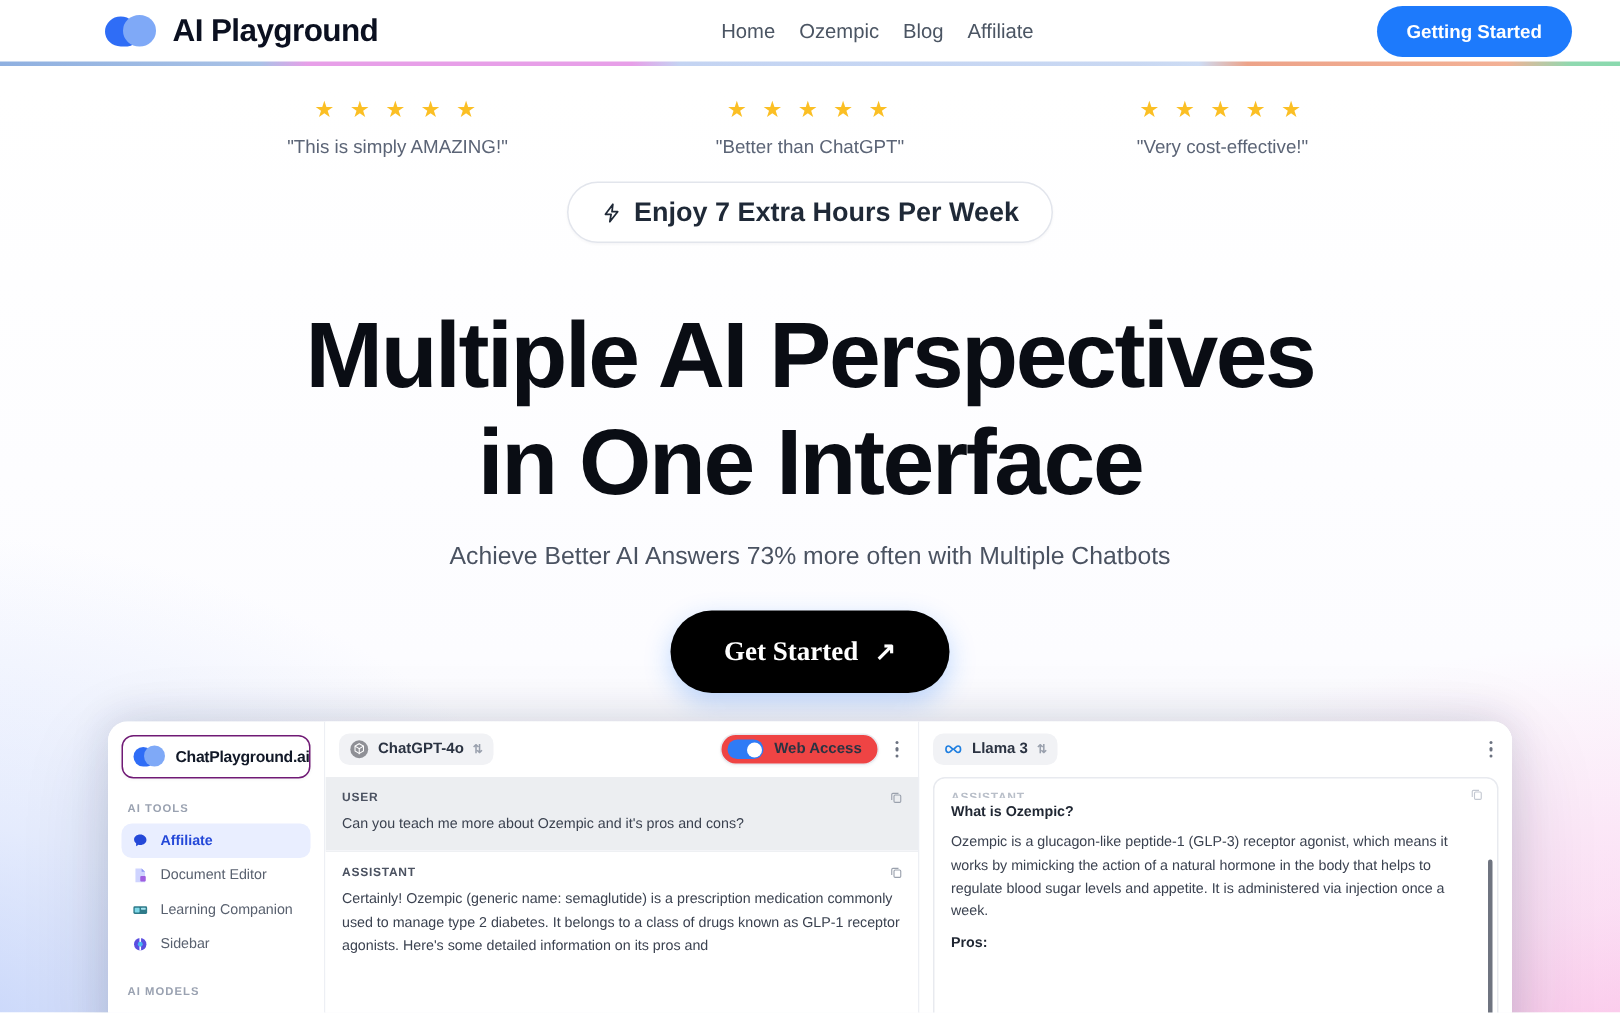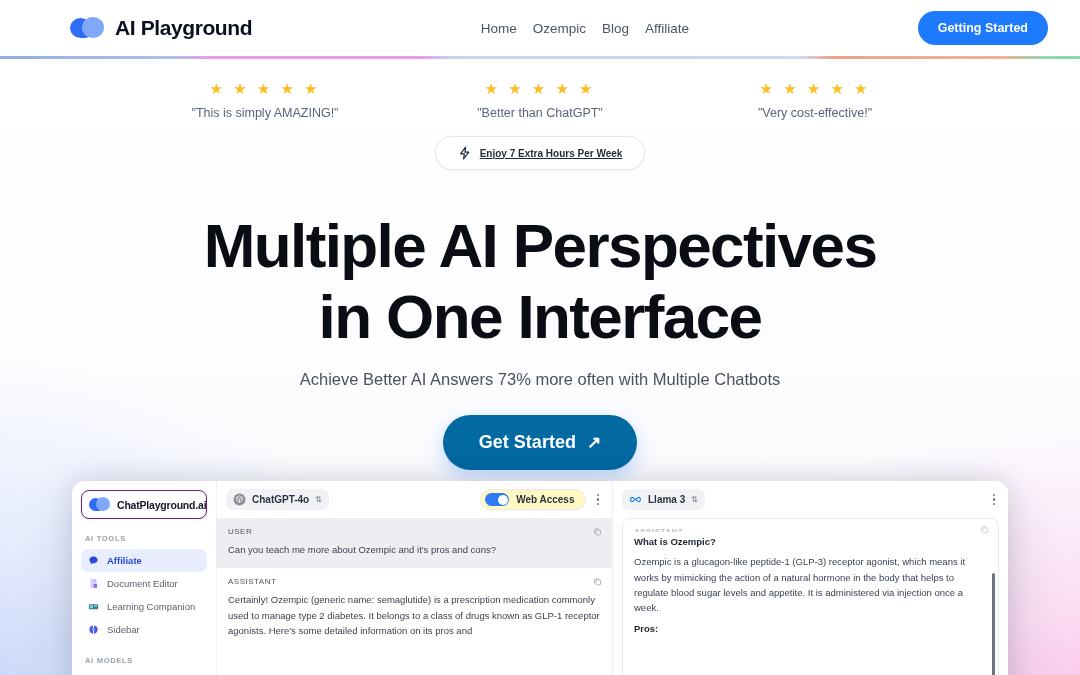--- a/index.html
+++ b/index.html
@@ -19,21 +19,21 @@
       radial-gradient(760px 560px at -6% 108%, rgba(150,178,245,0.60) 0%, rgba(176,198,248,0.30) 32%, rgba(255,255,255,0) 66%),
       radial-gradient(620px 420px at 50% 120%, rgba(205,195,250,0.25) 0%, rgba(255,255,255,0) 70%),
       linear-gradient(180deg, #ffffff 0%, #fdfdff 42%, #fafaff 100%);
     z-index: 0;
   }
 
   
   .site-header {
     position: relative;
     z-index: 5;
-    height: 56px;
+    height: 41px;
     background: #fff;
     display: flex;
     align-items: center;
     padding: 0 32px 0 70px;
   }
   .brand { display: flex; align-items: center; gap: 9px; }
   .brand-mark { position: relative; width: 36px; height: 24px; }
   .brand-mark .bub-dark {
     position: absolute; left: 0; top: 2px; width: 21px; height: 20px;
     background: #2f6df6; border-radius: 50% 50% 6px 50%;
@@ -94,26 +94,25 @@
     color: #5b6476;
   }
 
   .badge-row { display: flex; justify-content: center; margin-top: 16px; }
   .pill {
     display: inline-flex; align-items: center; gap: 8px;
     border: 1px solid #e2e5ec;
     background: rgba(255,255,255,0.85);
     border-radius: 22px;
     padding: 9px 22px;
-    font-size: 10px;
+    font-size: 18px;
     font-weight: 600;
     color: #1f2937;
     cursor: pointer;
     box-shadow: 0 1px 2px rgba(16,24,40,0.04);
-    text-decoration: underline;
   }
   .bolt { width: 14px; height: 14px; flex: 0 0 auto; }
 
   .headline {
     margin-top: 46px;
     text-align: center;
     font-size: 62px;
     line-height: 0.98;
     font-weight: 700;
     letter-spacing: -1.6px;
@@ -123,32 +122,32 @@
 
   .subhead {
     margin-top: 22px;
     text-align: center;
     font-size: 16.5px;
     color: #4a5261;
   }
 
   .cta-row { display: flex; justify-content: center; margin-top: 26px; }
   .cta-main {
-    background: #0369a1;
+    background: #000000;
     color: #fff;
     border: none;
     border-radius: 28px;
     font-size: 18px;
     font-weight: 700;
     padding: 17px 36px;
     cursor: pointer;
     display: inline-flex;
     align-items: center;
     gap: 11px;
-    font-family: Liberation Sans, sans-serif;
+    font-family: Liberation Serif, serif;
     box-shadow: 0 6px 18px rgba(29,122,252,0.28);
   }
   .cta-arrow { font-size: 17px; line-height: 1; }
 
   
   .app-shot {
     position: absolute;
     left: 72px;
     top: 481px;
     width: 936px;
@@ -223,38 +222,38 @@
   }
   .model-ico { width: 13px; height: 13px; flex: 0 0 auto; }
   .chev { font-size: 8px; color: #99a0ad; line-height: 1; }
 
   .top-right { margin-left: auto; display: flex; align-items: center; gap: 7px; }
   .toggle-wrap {
     display: inline-flex; align-items: center; gap: 7px;
     border: 1px solid #e8eaef;
     border-radius: 16px;
     padding: 3px 10px 3px 4px;
-    background: #fef9c3;
+    background: #ef4444;
     cursor: pointer;
     box-shadow: 0 1px 2px rgba(16,24,40,0.04);
   }
   .switch { width: 24px; height: 13px; border-radius: 8px; background: #2f7bf6; position: relative; flex: 0 0 auto; }
   .switch .knob { position: absolute; right: 1.5px; top: 1.5px; width: 10px; height: 10px; border-radius: 50%; background: #fff; }
   .toggle-label { font-size: 10px; font-weight: 600; color: #2b3342; }
   .kebab { display: flex; flex-direction: column; gap: 2px; padding: 2px 4px; cursor: pointer; }
   .kebab i { width: 2.5px; height: 2.5px; border-radius: 50%; background: #6b7280; display: block; }
 
   .panel-body { flex: 1; overflow: hidden; position: relative; }
 
   
   .msg { padding: 9px 11px 10px 11px; position: relative; }
   .msg.user { background: #eceef1; }
   .msg.assistant { background: #fff; border-top: 1px solid #eef0f3; }
   .msg-role {
-    font-size: 8px; font-weight: 400; letter-spacing: 0.5px; color: #4b5261; margin-bottom: 6px;
+    font-size: 8px; font-weight: 700; letter-spacing: 0.5px; color: #4b5261; margin-bottom: 6px;
   }
   .msg-text { font-size: 9.5px; line-height: 1.62; color: #3b4250; }
   .copy-ico { position: absolute; right: 10px; top: 9px; width: 9px; height: 9px; cursor: pointer; }
 
   
   .answer-card {
     margin: 0 9px;
     border: 1px solid #e8eaef;
     border-radius: 8px 8px 0 0;
     background: #fff;

